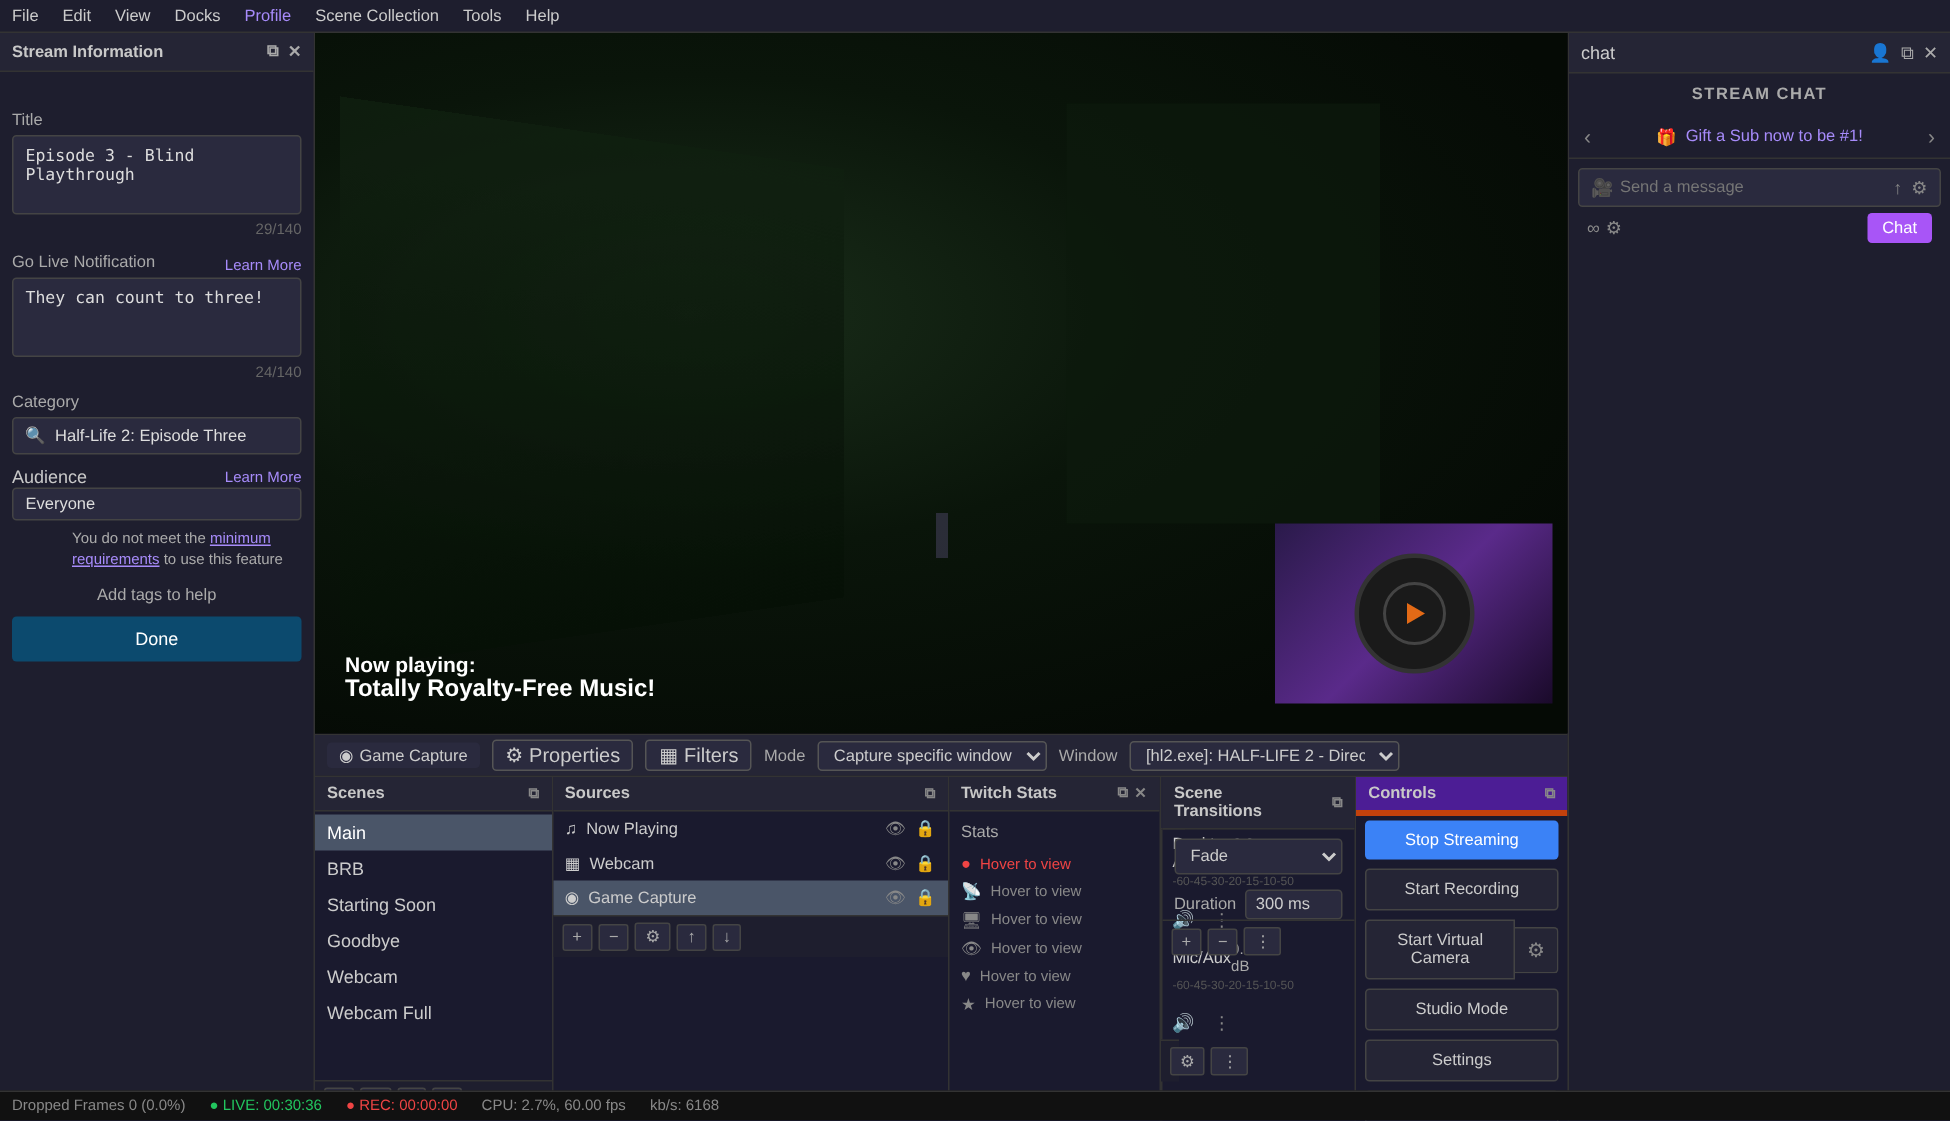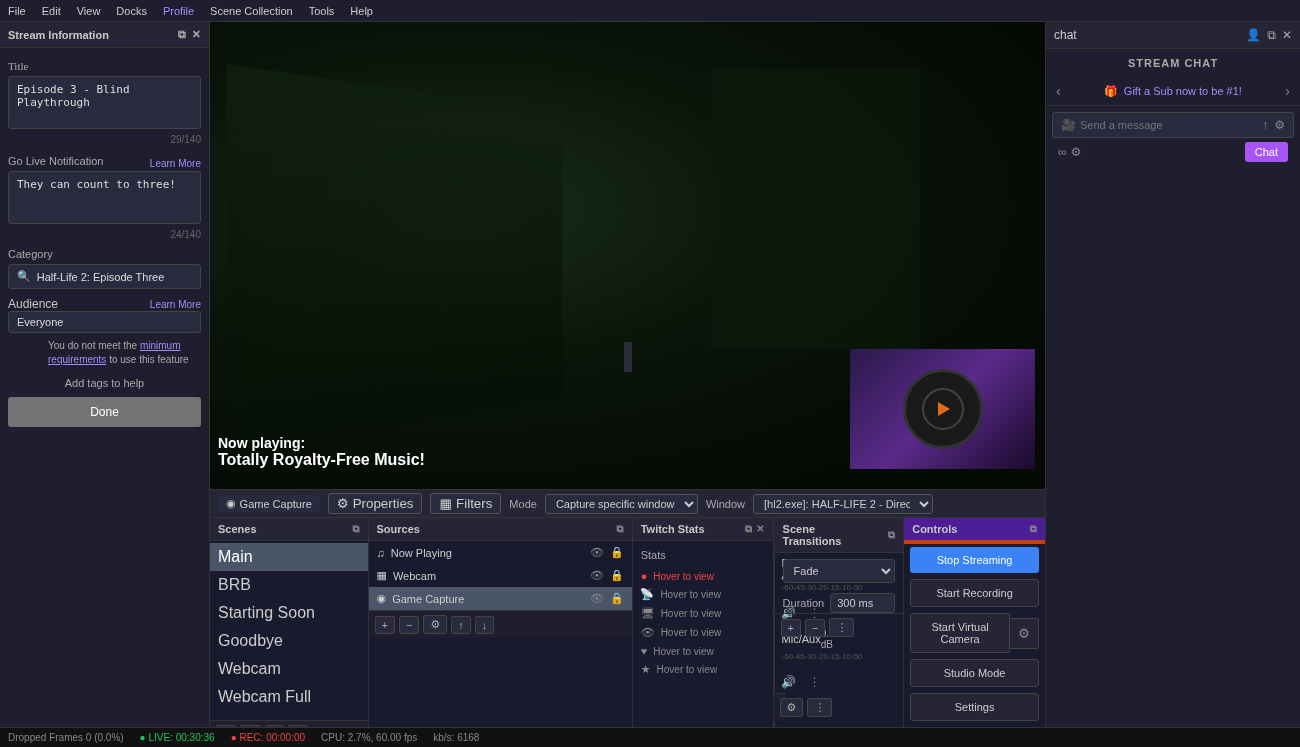--- a/index.html
+++ b/index.html
@@ -13,59 +13,59 @@
     
     .main-layout { display: flex; height: calc(747px - 22px); }
 
     
     .left-panel { width: 210px; background: #1e1e2e; border-right: 1px solid #333; display: flex; flex-direction: column; flex-shrink: 0; }
     .panel-header { display: flex; align-items: center; justify-content: space-between; padding: 6px 8px; background: #252535; border-bottom: 1px solid #333; font-size: 11px; font-weight: bold; }
     .panel-header-icons { display: flex; gap: 6px; color: #aaa; }
 
     .stream-info-content { padding: 8px; flex: 1; overflow-y: auto; }
     .field-label { font-size: 11px; color: #aaa; margin-bottom: 4px; margin-top: 8px; }
-    .field-label.first { margin-top: 4px; font-family: Liberation Serif, serif; }
+    .field-label.first { margin-top: 18px; }
     .text-input { width: 100%; background: #2a2a3e; border: 1px solid #444; color: #ddd; padding: 6px 8px; font-size: 11px; border-radius: 3px; resize: none; }
     .char-count { text-align: right; font-size: 10px; color: #666; margin-top: 2px; }
     .field-row { display: flex; align-items: center; justify-content: space-between; margin-top: 10px; }
     .learn-more { color: #a78bfa; font-size: 10px; cursor: pointer; }
     .category-input { width: 100%; background: #2a2a3e; border: 1px solid #444; color: #ddd; padding: 5px 8px; font-size: 11px; border-radius: 3px; display: flex; align-items: center; gap: 6px; }
     .audience-select { width: 100%; background: #2a2a3e; border: 1px solid #444; color: #ddd; padding: 4px 8px; font-size: 11px; border-radius: 3px; appearance: none; cursor: pointer; }
     .warning-text { font-size: 10px; color: #aaa; margin-top: 6px; line-height: 1.4; margin-left: 40px; }
     .warning-text a { color: #a78bfa; }
     .add-tags { text-align: center; margin-top: 10px; font-size: 11px; color: #aaa; }
-    .done-btn { width: 100%; margin-top: 8px; padding: 8px; background: #737373; color: white; border: none; border-radius: 3px; cursor: pointer; font-size: 12px; }
+    .done-btn { width: 100%; margin-top: 8px; padding: 8px; background: #0c4a6e; color: white; border: none; border-radius: 3px; cursor: pointer; font-size: 12px; }
 
     
     .center-area { flex: 1; display: flex; flex-direction: column; min-width: 0; }
 
     
     .preview { flex: 1; background: #000; position: relative; min-height: 0; overflow: hidden; }
     .game-scene { width: 100%; height: 100%; background: #0d1117; position: relative; overflow: hidden; }
     .game-bg { width: 100%; height: 100%; background: radial-gradient(ellipse at center, #1a2a1a 0%, #0a0f0a 60%, #050805 100%); }
     .obs-logo { position: absolute; bottom: 20px; right: 20px; width: 185px; height: 120px; background: linear-gradient(135deg, #2a1a4a 0%, #5a2a8a 50%, #1a0a2a 100%); display: flex; align-items: center; justify-content: center; }
     .obs-logo-circle { width: 80px; height: 80px; background: #1a1a1a; border-radius: 50%; display: flex; align-items: center; justify-content: center; border: 3px solid #333; }
-    .now-playing-overlay { position: absolute; bottom: 20px; left: 8px; color: white; }
+    .now-playing-overlay { position: absolute; bottom: 20px; left: 20px; color: white; }
     .now-playing-label { font-size: 14px; font-weight: bold; }
     .now-playing-track { font-size: 16px; font-weight: bold; }
 
     
     .source-bar { background: #252535; height: 28px; display: flex; align-items: center; padding: 0 8px; gap: 8px; border-top: 1px solid #333; font-size: 11px; }
     .source-tag { background: #2a2a3e; border-radius: 3px; padding: 2px 8px; color: #ccc; display: flex; align-items: center; gap: 4px; }
     .source-dropdown { background: #2a2a3e; border: 1px solid #555; color: #ccc; padding: 2px 6px; font-size: 11px; border-radius: 3px; }
 
     
     .bottom-panels { display: flex; height: 230px; background: #1a1a2e; border-top: 1px solid #333; }
 
     
     .scenes-panel { width: 180px; border-right: 1px solid #333; display: flex; flex-direction: column; }
     .sub-panel-header { background: #252535; padding: 5px 8px; display: flex; align-items: center; justify-between; font-size: 11px; font-weight: bold; border-bottom: 1px solid #333; gap: 22px; }
     .sub-panel-header { display: flex; align-items: center; justify-content: space-between; }
     .scene-list { flex: 1; overflow-y: auto; padding: 2px 0; }
-    .scene-item { padding: 5px 8px; cursor: pointer; font-size: 16px; color: #ccc; }
+    .scene-item { padding: 5px 8px; cursor: pointer; font-size: 12px; color: #ccc; }
     .scene-item.active { background: #4a5568; color: white; }
     .panel-footer { display: flex; align-items: center; gap: 4px; padding: 4px 6px; border-top: 1px solid #333; background: #1e1e2e; }
     .footer-btn { background: #2a2a3e; border: 1px solid #444; color: #aaa; padding: 2px 6px; cursor: pointer; border-radius: 2px; font-size: 11px; }
 
     
     .sources-panel { width: 300px; border-right: 1px solid #333; display: flex; flex-direction: column; }
     .source-row { display: flex; align-items: center; padding: 5px 8px; gap: 6px; cursor: pointer; font-size: 11px; color: #ccc; }
     .source-row.active { background: #4a5568; }
     .source-row .source-name { flex: 1; }
     .source-row .source-icons { display: flex; gap: 6px; color: #888; }

